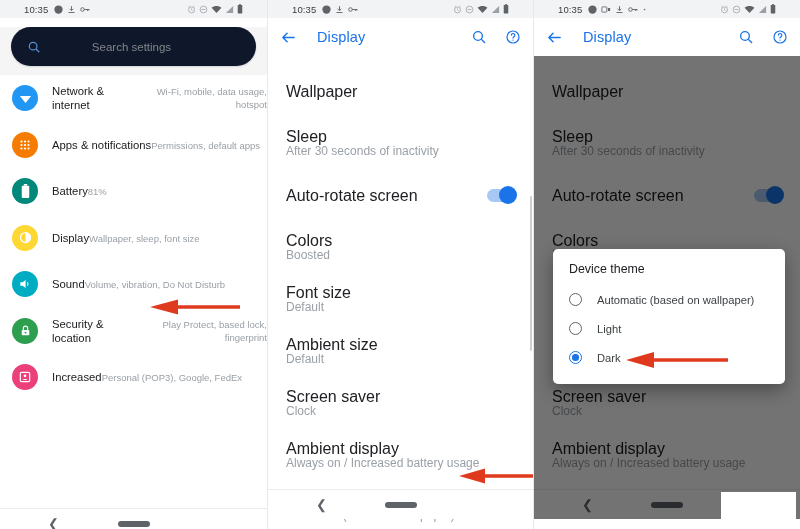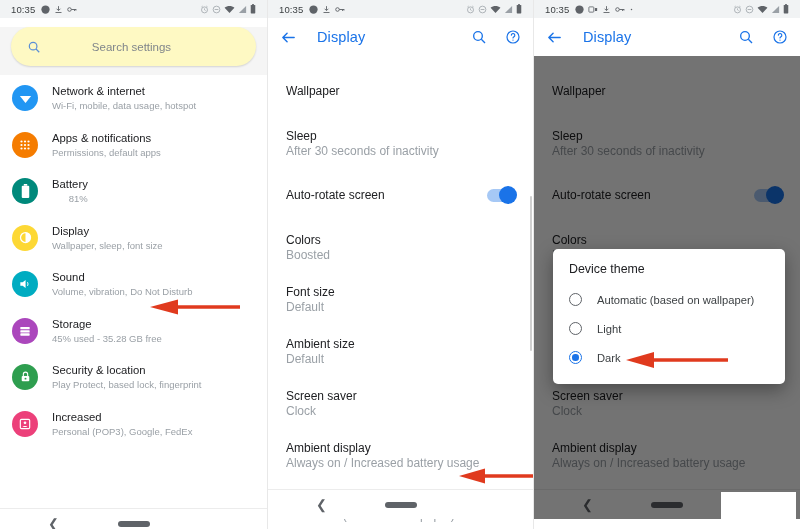--- a/index.html
+++ b/index.html
@@ -10,54 +10,54 @@
   }
   .screens { display: flex; width: 800px; height: 529px; }
   .panel { position: relative; height: 529px; overflow: hidden; background: #fff; }
   .panel-1 { width: 267px; }
   .panel-2 { width: 266px; border-left: 1px solid #e8e8e8; }
   .panel-3 { width: 267px; border-left: 1px solid #e8e8e8; }
 
   
   .statusbar {
     height: 18px; display: flex; align-items: center;
-    padding: 0 11px; font-size: 9.5px; color: #5f6368;
+    padding: 0 24px; font-size: 9.5px; color: #5f6368;
     background: #f1f3f4;
   }
   .sb-time { font-size: 9.5px; color: #3c4043; letter-spacing: .1px; }
   .sb-left-icons { display: flex; align-items: center; gap: 4px; margin-left: 6px; }
   .sb-spacer { flex: 1; }
   .sb-right-icons { display: flex; align-items: center; gap: 3px; }
   .sb-ic { display: inline-block; line-height: 0; }
   .sb-ic svg { display: block; }
 
   
   .p1-body { background: #f5f5f5; height: 511px; position: relative; }
   .searchbar {
-    margin: 9px 11px 0 11px; height: 39px; background: #fef9c3;
+    margin: 9px 11px 0 11px; height: 39px; background: #0f172a;
     border-radius: 20px; display: flex; align-items: center;
     padding: 0 16px; box-shadow: 0 1px 2px rgba(0,0,0,.14);
   }
   .searchbar .mag { flex: 0 0 auto; line-height: 0; }
   .search-ph {
     flex: 1; text-align: center; color: #80868b; font-size: 11.5px;
     margin-right: 18px;
   }
   .p1-list { background: #fff; margin-top: 9px; height: 433px; }
   .row {
     display: flex; align-items: center; padding: 0 0 0 12px;
     height: 46.5px;
   }
   .row-ic {
     width: 26px; height: 26px; border-radius: 50%;
     display: flex; align-items: center; justify-content: center;
     flex: 0 0 auto; margin-right: 14px;
   }
   .row-ic svg { display: block; }
-  .row-txt { display: flex; flex-direction: column; justify-content: center; }
+  .row-txt { display: flex; flex-direction: row; justify-content: center; }
   .row-title { font-size: 11.3px; color: #202124; line-height: 14px; }
   .row-sub { font-size: 9.5px; color: #9aa0a6; line-height: 13px; margin-top: 1px; text-align: right; }
 
   
   .navbar {
     position: absolute; bottom: 0; left: 0; right: 0; height: 30px;
     background: #fff; border-top: 1px solid #ececec;
     display: flex; align-items: center;
   }
   .nav-back { position: absolute; left: 48px; color: #5f6368; font-size: 13px; line-height: 1; }
@@ -68,21 +68,21 @@
   .appbar {
     height: 38px; display: flex; align-items: center; padding: 0 12px;
     background: #fff;
   }
   .appbar .back { line-height: 0; margin-right: 20px; cursor: pointer; }
   .appbar .title { font-size: 14.5px; color: #1a73e8; flex: 1; letter-spacing: .1px; }
   .appbar .act { line-height: 0; margin-left: 18px; }
   .p2-body { background: #fff; height: 463px; position: relative; padding-top: 9px; }
   .srow { padding: 0 18px 0 18px; height: 52px; display: flex; align-items: center; }
   .srow .st { flex: 1; }
-  .s-title { font-size: 12px; color: #202124; line-height: 15px; }
+  .s-title { font-size: 16px; color: #202124; line-height: 15px; }
   .s-sub { font-size: 12px; color: #9aa0a6; line-height: 13px; margin-top: 1px; }
   .toggle { width: 28px; height: 13px; border-radius: 7px; background: #a6c8f5; position: relative; flex: 0 0 auto; }
   .toggle::after { content:""; position: absolute; right: -2px; top: -2.5px; width: 18px; height: 18px;
     border-radius: 50%; background: #1a73e8; }
   .vscroll { position: absolute; right: 1px; top: 140px; width: 2px; height: 155px; background: #d0d0d0; border-radius: 1px; }
 
   
   .arrow { position: absolute; z-index: 40; }
 
   
@@ -232,35 +232,20 @@
         <div class="row">
           <div class="row-ic" style="background:#00acc1">
               <svg width="14" height="14" viewBox="0 0 24 24">
                 <path d="M4 9v6h4l5 4V5L8 9z" fill="#fff"></path>
                 <path d="M16 9c1.4 1.4 1.4 4.6 0 6" stroke="#fff" stroke-width="1.8" fill="none"></path>
               </svg>
             </div>
           <div class="row-txt">
             <span class="row-title">Sound</span>
             <span class="row-sub">Volume, vibration, Do Not Disturb</span>
-          </div>
-        </div>
-        <div class="row">
-          <div class="row-ic" style="background:#ab47bc">
-              <svg width="14" height="14" viewBox="0 0 24 24">
-                <g fill="#fff">
-                  <rect x="4" y="5" width="16" height="4" rx="1"></rect>
-                  <rect x="4" y="10.5" width="16" height="4" rx="1"></rect>
-                  <rect x="4" y="16" width="16" height="4" rx="1"></rect>
-                </g>
-              </svg>
-            </div>
-          <div class="row-txt">
-            <span class="row-title">Storage</span>
-            <span class="row-sub">45% used - 35.28 GB free</span>
           </div>
         </div>
         <div class="row">
           <div class="row-ic" style="background:#2e9e4f">
               <svg width="13" height="14" viewBox="0 0 24 24">
                 <path d="M8 10V7a4 4 0 018 0v3" stroke="#fff" stroke-width="2" fill="none"></path>
                 <rect x="5" y="10" width="14" height="10" rx="1.8" fill="#fff"></rect>
                 <circle cx="12" cy="15" r="1.8" fill="#2e9e4f"></circle>
               </svg>
             </div>

